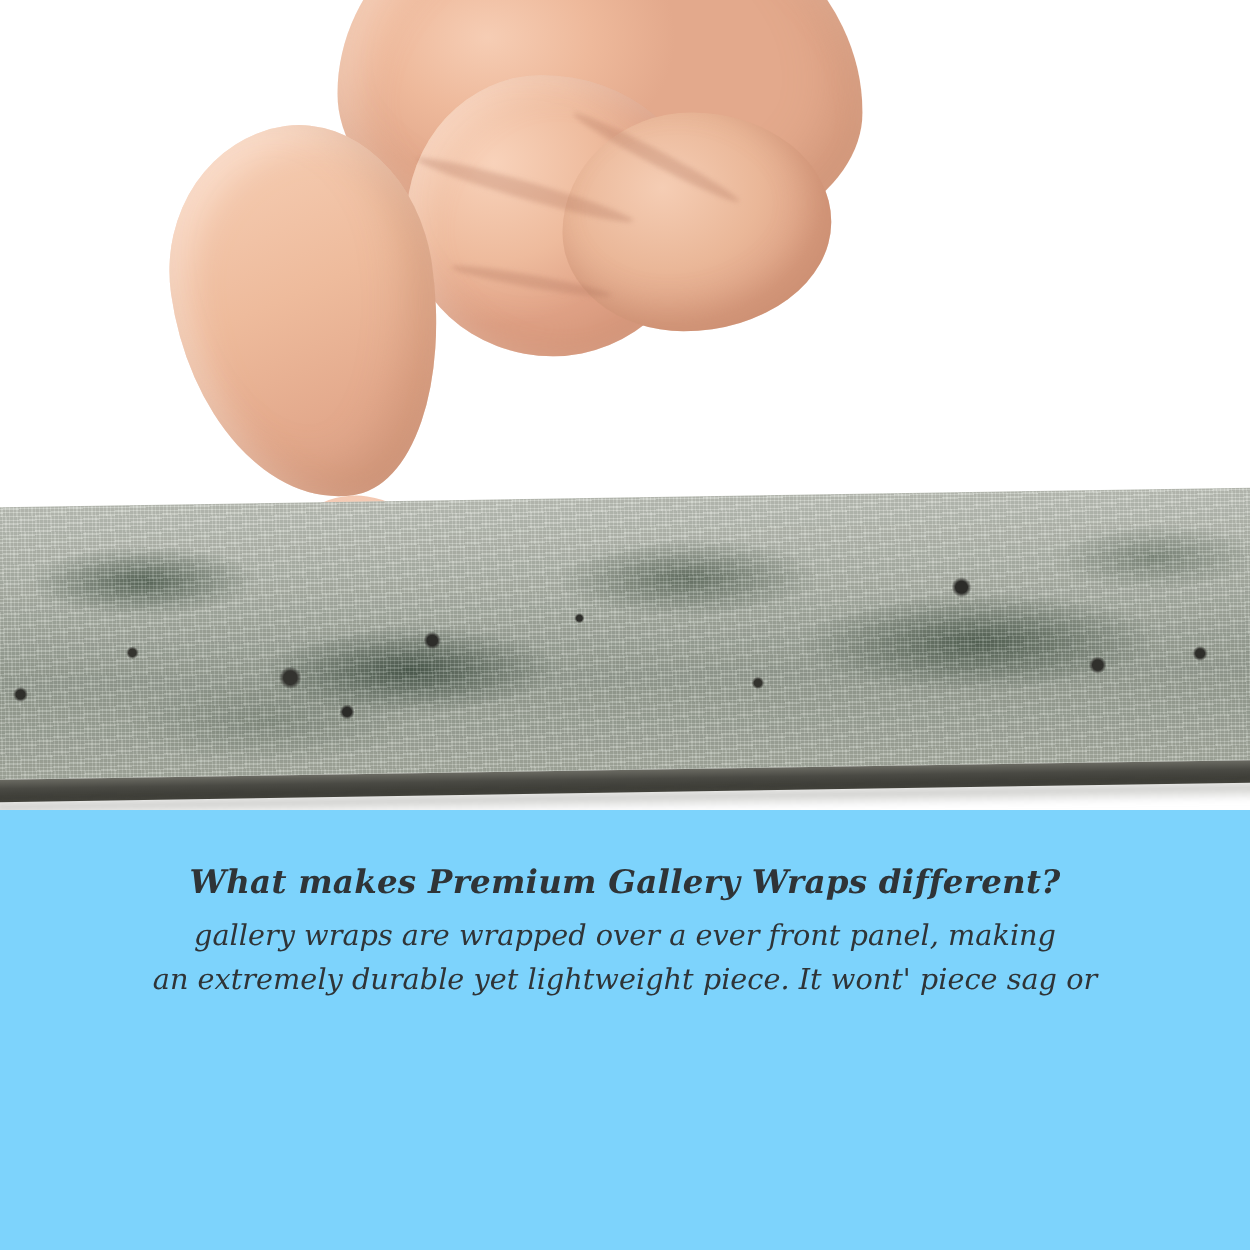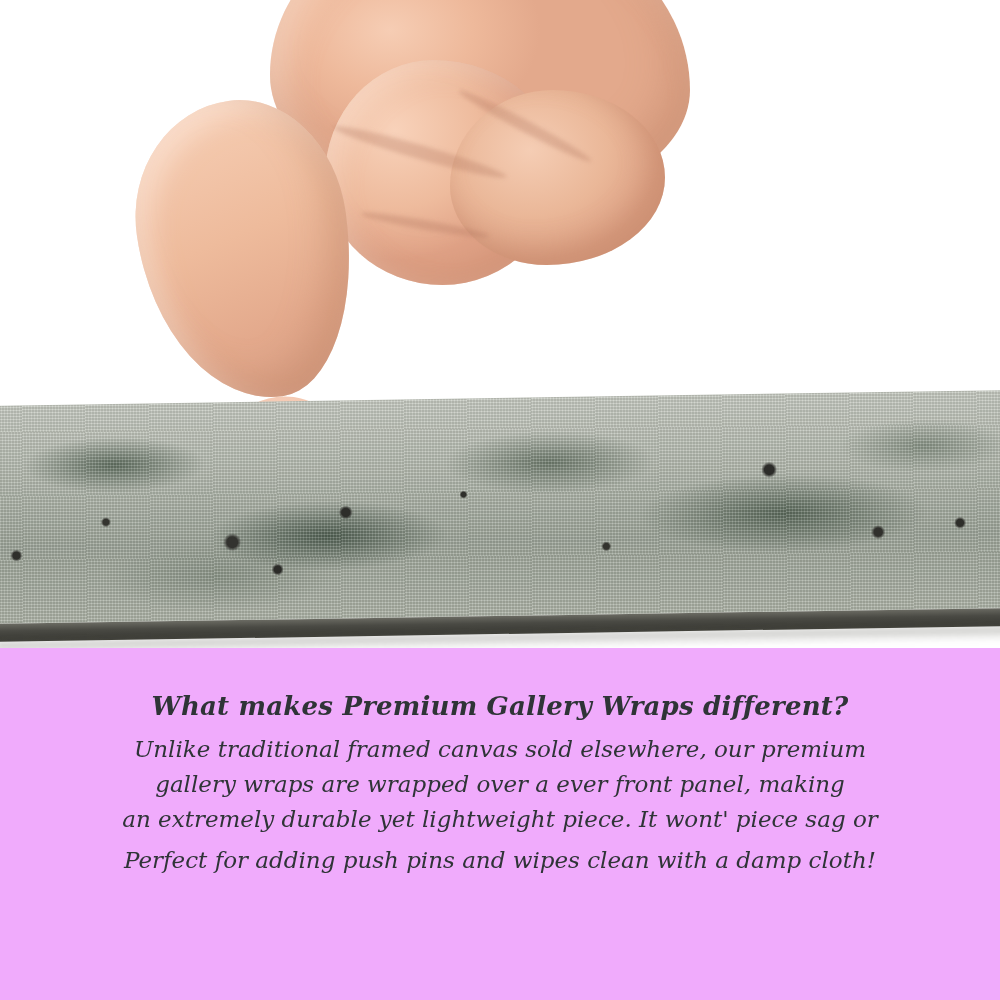--- a/index.html
+++ b/index.html
@@ -7,21 +7,21 @@
     padding: 0;
     background: #ffffff;
   }
   body {
     font-family: "DejaVu Sans", sans-serif;
   }
   .page {
     position: relative;
     width: 1000px;
     height: 1000px;
-    background: #f0abfc;
+    background: #7dd3fc;
     overflow: hidden;
   }
 
   
   .photo {
     position: absolute;
     left: 0;
     top: 0;
     width: 1000px;
     height: 648px;
@@ -247,20 +247,18 @@
       <div class="slab-face"></div>
       <div class="slab-edge"></div>
       <div class="slab-shadow"></div>
     </div>
 
   </div>
 
   <div class="caption">
     <div class="caption-heading">What makes Premium Gallery Wraps different?</div>
     <div class="caption-body">
-      <span class="line">Unlike traditional framed canvas sold elsewhere, our premium</span>
       <span class="line">gallery wraps are wrapped over a ever front panel, making</span>
       <span class="line">an extremely durable yet lightweight piece. It wont' piece sag or</span>
-      <span class="caption-last">Perfect for adding push pins and wipes clean with a damp cloth!</span>
     </div>
   </div>
 
 </div>
 
 </body></html>

